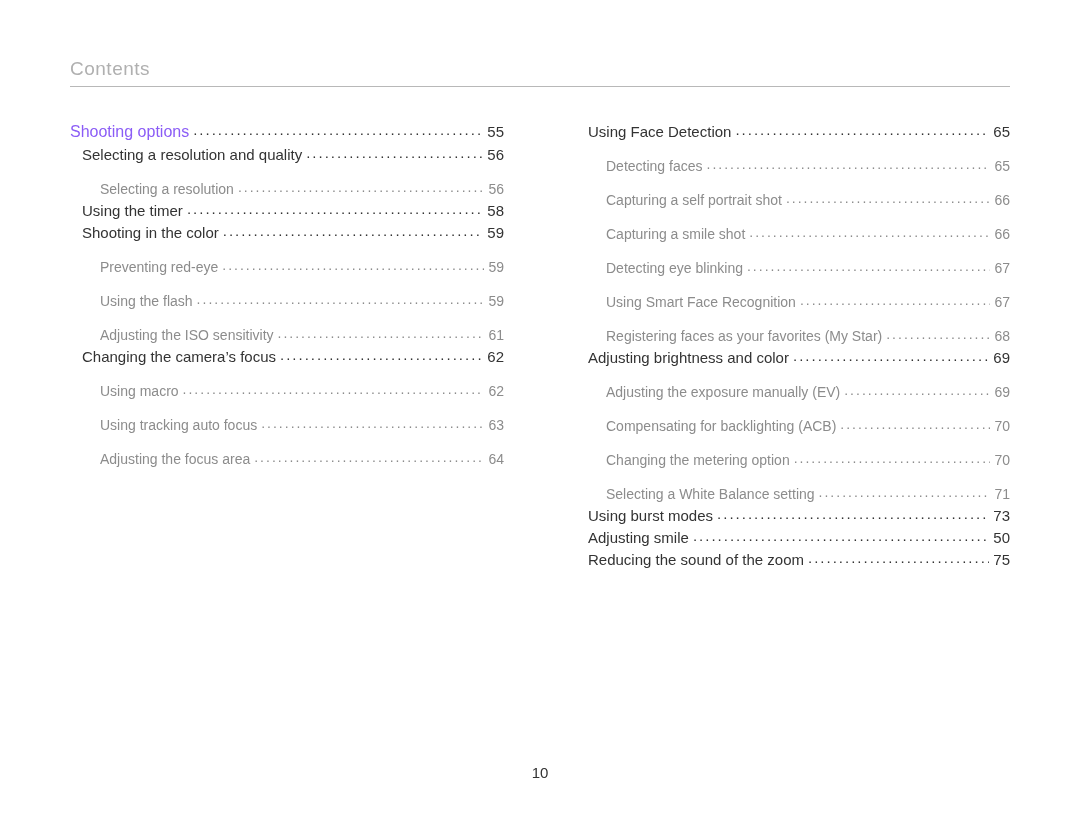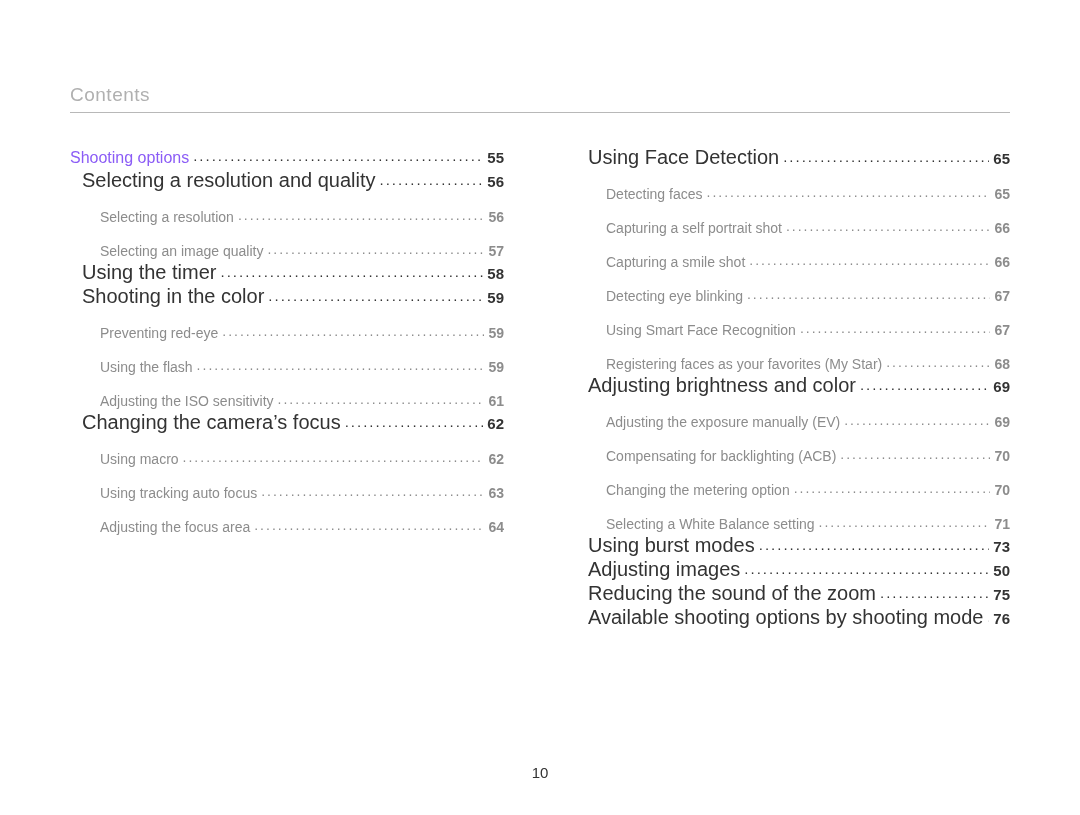--- a/index.html
+++ b/index.html
@@ -9,21 +9,21 @@
     height: 815px;
     background: #ffffff;
     font-family: Arial, Helvetica, sans-serif;
     color: #333333;
   }
   .page {
     position: relative;
     width: 1080px;
     height: 815px;
     box-sizing: border-box;
-    padding: 84px 70px 40px 70px;
+    padding: 58px 70px 40px 70px;
   }
   .header-title {
     color: #b0b0b0;
     font-size: 19px;
     letter-spacing: 0.5px;
     padding-bottom: 6px;
   }
   .header-rule {
     border: none;
     border-top: 1px solid #b8b8b8;
@@ -38,21 +38,21 @@
     min-width: 0;
   }
   .toc-row {
     display: flex;
     align-items: baseline;
     white-space: nowrap;
     line-height: 1;
     margin: 0 0 4px 0;
   }
   .toc-row.section .label { color: #8b5cf6; font-size: 16px; }
-  .toc-row.topic   .label { color: #333333; font-size: 20px; }
+  .toc-row.topic   .label { color: #333333; font-size: 15px; }
   .toc-row.sub     .label { color: #8c8c8c; font-size: 14px; margin-top: 16px; }
   .toc-row.topic { padding-left: 12px; }
   .toc-row.sub   { padding-left: 30px; }
   .toc-row .label {
     flex: 0 0 auto;
     padding-right: 4px;
   }
   .toc-row .leaders {
     flex: 1 1 auto;
     overflow: hidden;
@@ -70,21 +70,20 @@
     letter-spacing: 2px;
   }
   .toc-row.section .leaders::after { color: #333333; font-size: 15px; }
   .toc-row.topic   .leaders::after { color: #333333; font-size: 15px; }
   .toc-row.sub     .leaders::after { color: #8c8c8c; font-size: 14px; }
   .toc-row .pageno {
     flex: 0 0 auto;
     padding-left: 4px;
     font-size: 15px;
     color: #333333;
-    font-weight: bold;
   }
   .toc-row.sub .pageno { color: #8c8c8c; font-size: 14px; }
   .footer-pageno {
     position: absolute;
     left: 0;
     width: 100%;
     bottom: 34px;
     text-align: center;
     font-size: 15px;
     color: #333333;
@@ -109,25 +108,20 @@
         <div class="toc-row topic">
           <span class="label">Selecting a resolution and quality</span>
           <span class="leaders"></span>
           <span class="pageno">56</span>
         </div>
         <div class="toc-row sub">
           <span class="label">Selecting a resolution</span>
           <span class="leaders"></span>
           <span class="pageno">56</span>
         </div>
-        <div class="toc-row sub">
-          <span class="label">Selecting an image quality</span>
-          <span class="leaders"></span>
-          <span class="pageno">57</span>
-        </div>
         <div class="toc-row topic">
           <span class="label">Using the timer</span>
           <span class="leaders"></span>
           <span class="pageno">58</span>
         </div>
         <div class="toc-row topic">
           <span class="label">Shooting in the color</span>
           <span class="leaders"></span>
           <span class="pageno">59</span>
         </div>
@@ -227,31 +221,26 @@
           <span class="label">Selecting a White Balance setting</span>
           <span class="leaders"></span>
           <span class="pageno">71</span>
         </div>
         <div class="toc-row topic">
           <span class="label">Using burst modes</span>
           <span class="leaders"></span>
           <span class="pageno">73</span>
         </div>
         <div class="toc-row topic">
-          <span class="label">Adjusting images</span>
+          <span class="label">Adjusting smile</span>
           <span class="leaders"></span>
           <span class="pageno">50</span>
         </div>
         <div class="toc-row topic">
           <span class="label">Reducing the sound of the zoom</span>
           <span class="leaders"></span>
           <span class="pageno">75</span>
-        </div>
-        <div class="toc-row topic">
-          <span class="label">Available shooting options by shooting mode</span>
-          <span class="leaders"></span>
-          <span class="pageno">76</span>
         </div>
       </div>
   </div>
 
   <div class="footer-pageno">10</div>
 </div>
 
 </body></html>

